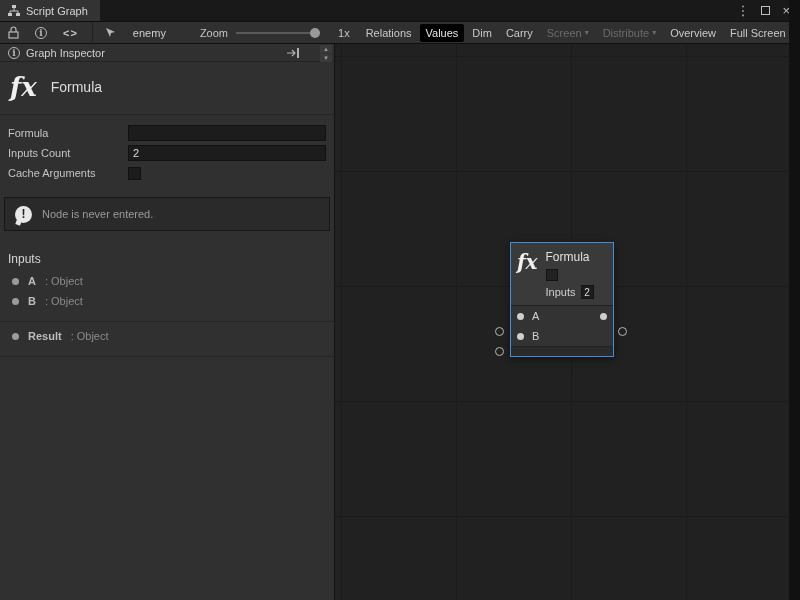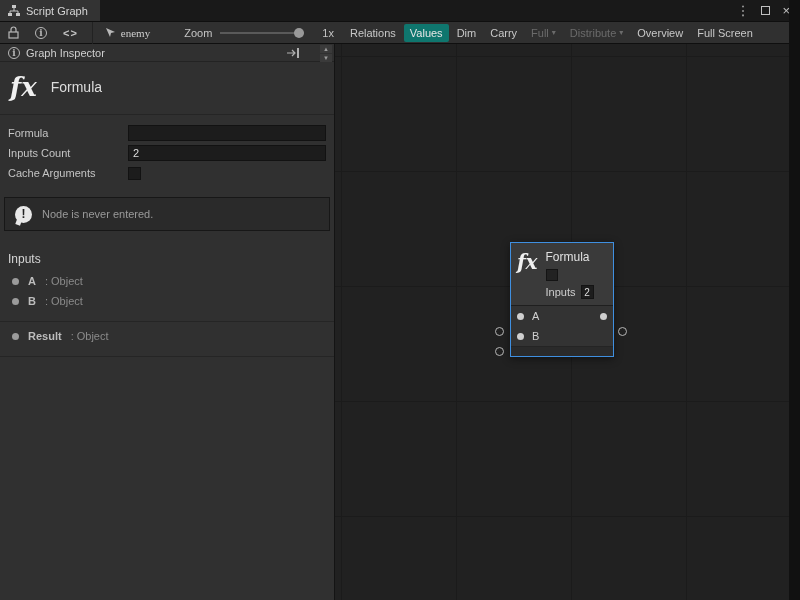--- a/index.html
+++ b/index.html
@@ -23,32 +23,32 @@
   
   .toolbar { position:absolute; top:22px; left:0; width:800px; height:22px; background:#303030;
              border-bottom:1px solid #0f0f0f; display:flex; align-items:center; font-size:11px; }
   .tb-left { display:flex; align-items:center; gap:16px; padding:0 0 0 8px; }
   .lock-svg, .cursor-svg { display:block; }
   .info-circle { display:inline-flex; width:12px; height:12px; border:1px solid #b8b8b8; border-radius:50%;
                  align-items:center; justify-content:center; font-size:9px; font-weight:bold;
                  font-family:"DejaVu Serif", serif; color:#b8b8b8; }
   .code-glyph { letter-spacing:1px; color:#c4c4c4; font-weight:bold; }
   .vsep { width:1px; height:22px; background:#222; margin-left:14px; }
-  .graph-ref { display:flex; align-items:flex-start; gap:5px; margin-left:12px; color:#cfcfcf;font-family:Liberation Serif, serif; }
+  .graph-ref { display:flex; align-items:flex-start; gap:17px; margin-left:12px; color:#cfcfcf; }
   .zoom-label { margin-left:34px; color:#c4c4c4; }
   .zoom-slider { position:relative; width:84px; height:12px; margin-left:8px; cursor:pointer; }
   .zoom-track { position:absolute; top:5px; left:0; width:84px; height:2px; background:#5a5a5a; }
   .zoom-handle { position:absolute; top:1px; right:0; width:10px; height:10px; border-radius:50%;
                  background:#999; }
   .zoom-value { margin-left:18px; color:#c4c4c4; }
   .tb-buttons { display:flex; align-items:center; gap:2px; margin-left:10px; }
   .tb-btn { background:transparent; border:none; color:#c8c8c8; font-size:11px;
             font-family:"Liberation Sans", sans-serif; padding:3px 6px; cursor:pointer;
             display:inline-flex; align-items:center; gap:3px; border-radius:2px; }
-  .tb-btn.active { background:#0f766e; color:#e6e6e6; }
+  .tb-btn.active { background:#000000; color:#e6e6e6; }
   .tb-btn.disabled { color:#6b6b6b; }
   .dd { font-size:8px; }
 
   
   .content { position:absolute; top:44px; left:0; width:800px; height:556px; }
 
   
   .inspector { position:absolute; top:0; left:0; width:335px; height:556px; background:#303030;
                border-right:1px solid #141414; }
   .insp-header { position:relative; height:18px; border-bottom:1px solid #232323;
@@ -162,21 +162,21 @@
       <div class="zoom-handle"></div>
     </div>
     <span class="zoom-value">1x</span>
 
     <div class="tb-buttons">
       <button class="tb-btn">Relations</button>
       <button class="tb-btn active">Values</button>
       <button class="tb-btn">Dim</button>
       <button class="tb-btn">Carry</button>
       <button class="tb-btn disabled">
-        <span>Full</span>
+        <span>Screen</span>
         <span class="dd">▾</span>
       </button>
       <button class="tb-btn disabled">
         <span>Distribute</span>
         <span class="dd">▾</span>
       </button>
       <button class="tb-btn">Overview</button>
       <button class="tb-btn">Full Screen</button>
     </div>
   </div>

